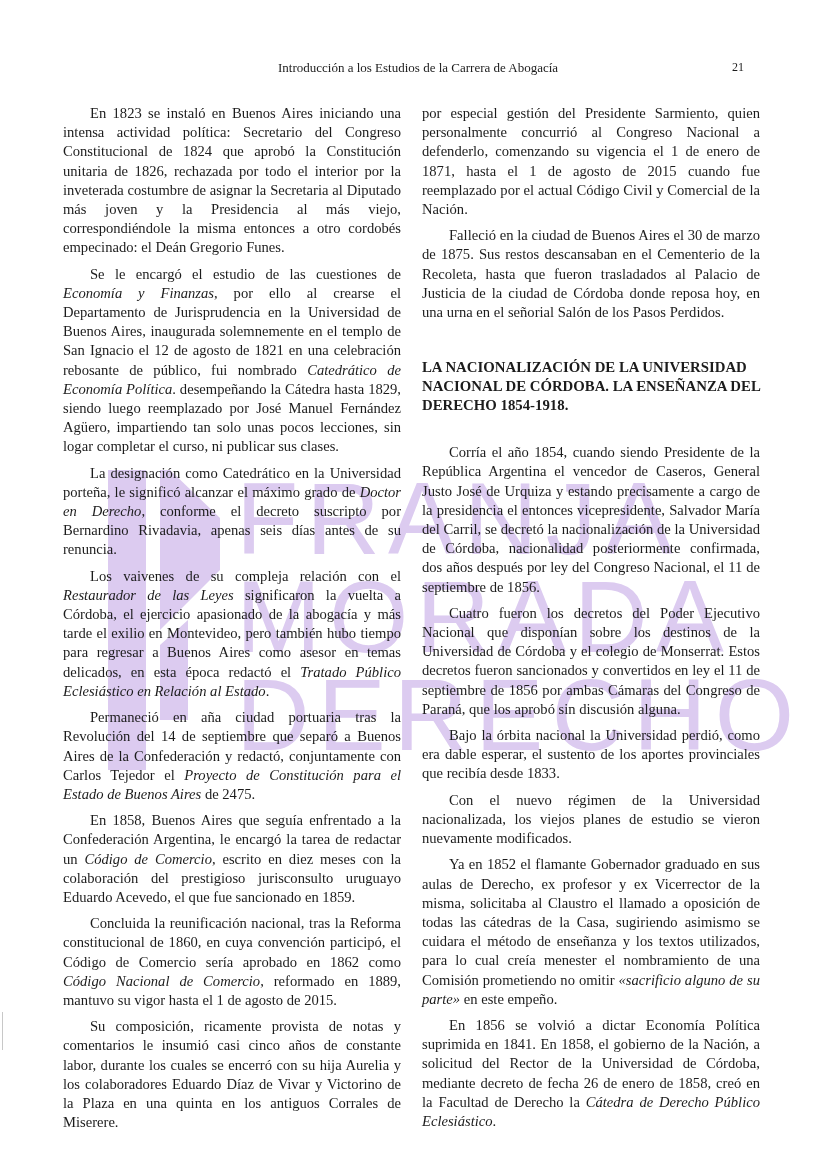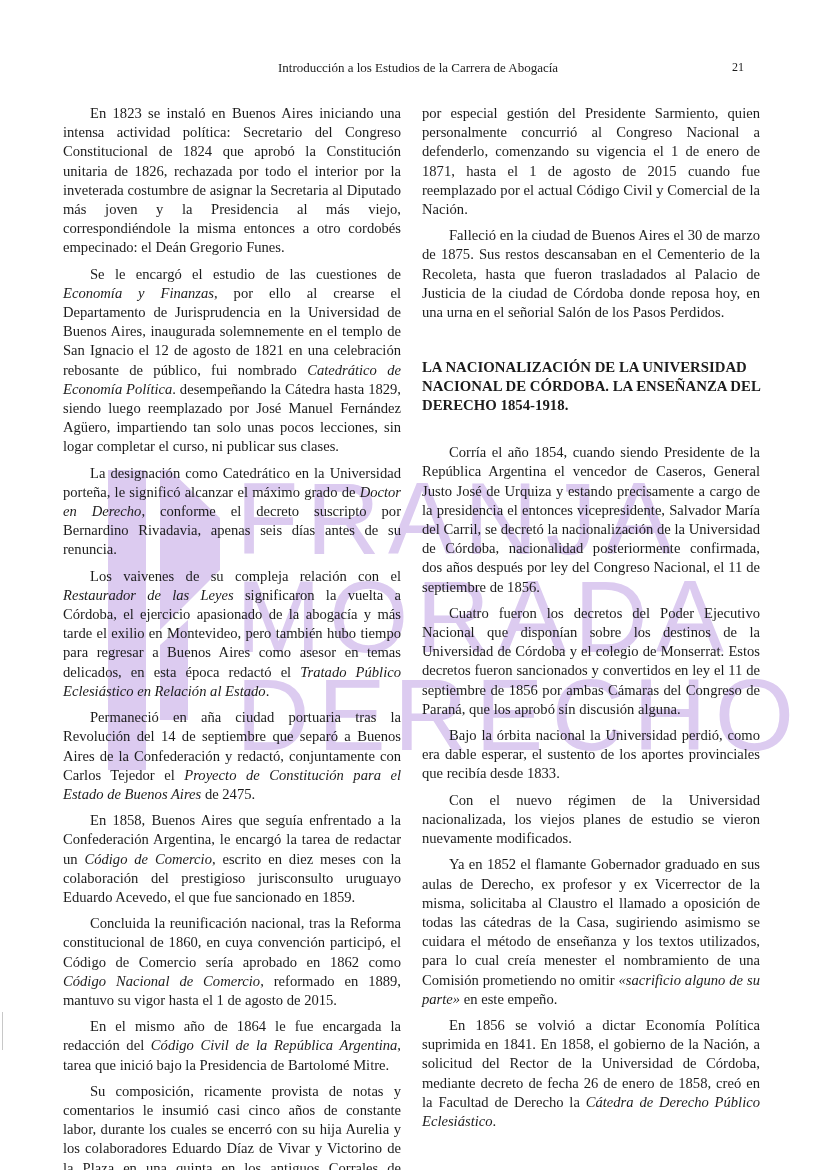--- a/index.html
+++ b/index.html
@@ -47,21 +47,20 @@
   </div>
 
   <div class="col left">
     <p><span>En 1823 se instaló en Buenos Aires iniciando una intensa actividad política: Secretario del Congreso Constitucional de 1824 que aprobó la Constitución unitaria de 1826, rechazada por todo el interior por la inveterada costumbre de asignar la Secretaria al Diputado más joven y la Presidencia al más viejo, correspondiéndole la misma entonces a otro cordobés empecinado: el Deán Gregorio Funes.</span></p>
     <p><span>Se le encargó el estudio de las cuestiones de </span><em>Economía y Finanzas</em><span>, por ello al crearse el Departamento de Jurisprudencia en la Universidad de Buenos Aires, inaugurada solemnemente en el templo de San Ignacio el 12 de agosto de 1821 en una celebración rebosante de público, fui nombrado </span><em>Catedrático de Economía Política</em><span>. desempeñando la Cátedra hasta 1829, siendo luego reemplazado por José Manuel Fernández Agüero, impartiendo tan solo unas pocos lecciones, sin logar completar el curso, ni publicar sus clases.</span></p>
     <p><span>La designación como Catedrático en la Universidad porteña, le significó alcanzar el máximo grado de </span><em>Doctor en Derecho</em><span>, conforme el decreto suscripto por Bernardino Rivadavia, apenas seis días antes de su renuncia.</span></p>
     <p><span>Los vaivenes de su compleja relación con el </span><em>Restaurador de las Leyes</em><span> significaron la vuelta a Córdoba, el ejercicio apasionado de la abogacía y más tarde el exilio en Montevideo, pero también hubo tiempo para regresar a Buenos Aires como asesor en temas delicados, en esta época redactó el </span><em>Tratado Público Eclesiástico en Relación al Estado</em><span>.</span></p>
     <p><span>Permaneció en aña ciudad portuaria tras la Revolución del 14 de septiembre que separó a Buenos Aires de la Confederación y redactó, conjuntamente con Carlos Tejedor el </span><em>Proyecto de Constitución para el Estado de Buenos Aires</em><span> de 2475.</span></p>
     <p><span>En 1858, Buenos Aires que seguía enfrentado a la Confederación Argentina, le encargó la tarea de redactar un </span><em>Código de Comercio</em><span>, escrito en diez meses con la colaboración del prestigioso jurisconsulto uruguayo Eduardo Acevedo, el que fue sancionado en 1859.</span></p>
     <p><span>Concluida la reunificación nacional, tras la Reforma constitucional de 1860, en cuya convención participó, el Código de Comercio sería aprobado en 1862 como </span><em>Código Nacional de Comercio</em><span>, reformado en 1889, mantuvo su vigor hasta el 1 de agosto de 2015.</span></p>
-    <p><span>En el mismo año de 1864 le fue encargada la redacción del </span><em>Código Civil de la República Argentina</em><span>, tarea que inició bajo la Presidencia de Bartolomé Mitre.</span></p>
     <p><span>Su composición, ricamente provista de notas y comentarios le insumió casi cinco años de constante labor, durante los cuales se encerró con su hija Aurelia y los colaboradores Eduardo Díaz de Vivar y Victorino de la Plaza en una quinta en los antiguos Corrales de Miserere.</span></p>
 
   </div>
 
   <div class="col right">
     <p class="noindent">por especial gestión del Presidente Sarmiento, quien personalmente concurrió al Congreso Nacional a defenderlo, comenzando su vigencia el 1 de enero de 1871, hasta el 1 de agosto de 2015 cuando fue reemplazado por el actual Código Civil y Comercial de la Nación.</p>
     <p><span>Falleció en la ciudad de Buenos Aires el 30 de marzo de 1875. Sus restos descansaban en el Cementerio de la Recoleta, hasta que fueron trasladados al Palacio de Justicia de la ciudad de Córdoba donde reposa hoy, en una urna en el señorial Salón de los Pasos Perdidos.</span></p>
     <h2>LA NACIONALIZACIÓN DE LA UNIVERSIDAD NACIONAL DE CÓRDOBA. LA ENSEÑANZA DEL DERECHO 1854-1918.</h2>
     <p><span>Corría el año 1854, cuando siendo Presidente de la República Argentina el vencedor de Caseros, General Justo José de Urquiza y estando precisamente a cargo de la presidencia el entonces vicepresidente, Salvador María del Carril, se decretó la nacionalización de la Universidad de Córdoba, nacionalidad posteriormente confirmada, dos años después por ley del Congreso Nacional, el 11 de septiembre de 1856.</span></p>
     <p><span>Cuatro fueron los decretos del Poder Ejecutivo Nacional que disponían sobre los destinos de la Universidad de Córdoba y el colegio de Monserrat. Estos decretos fueron sancionados y convertidos en ley el 11 de septiembre de 1856 por ambas Cámaras del Congreso de Paraná, que los aprobó sin discusión alguna.</span></p>

